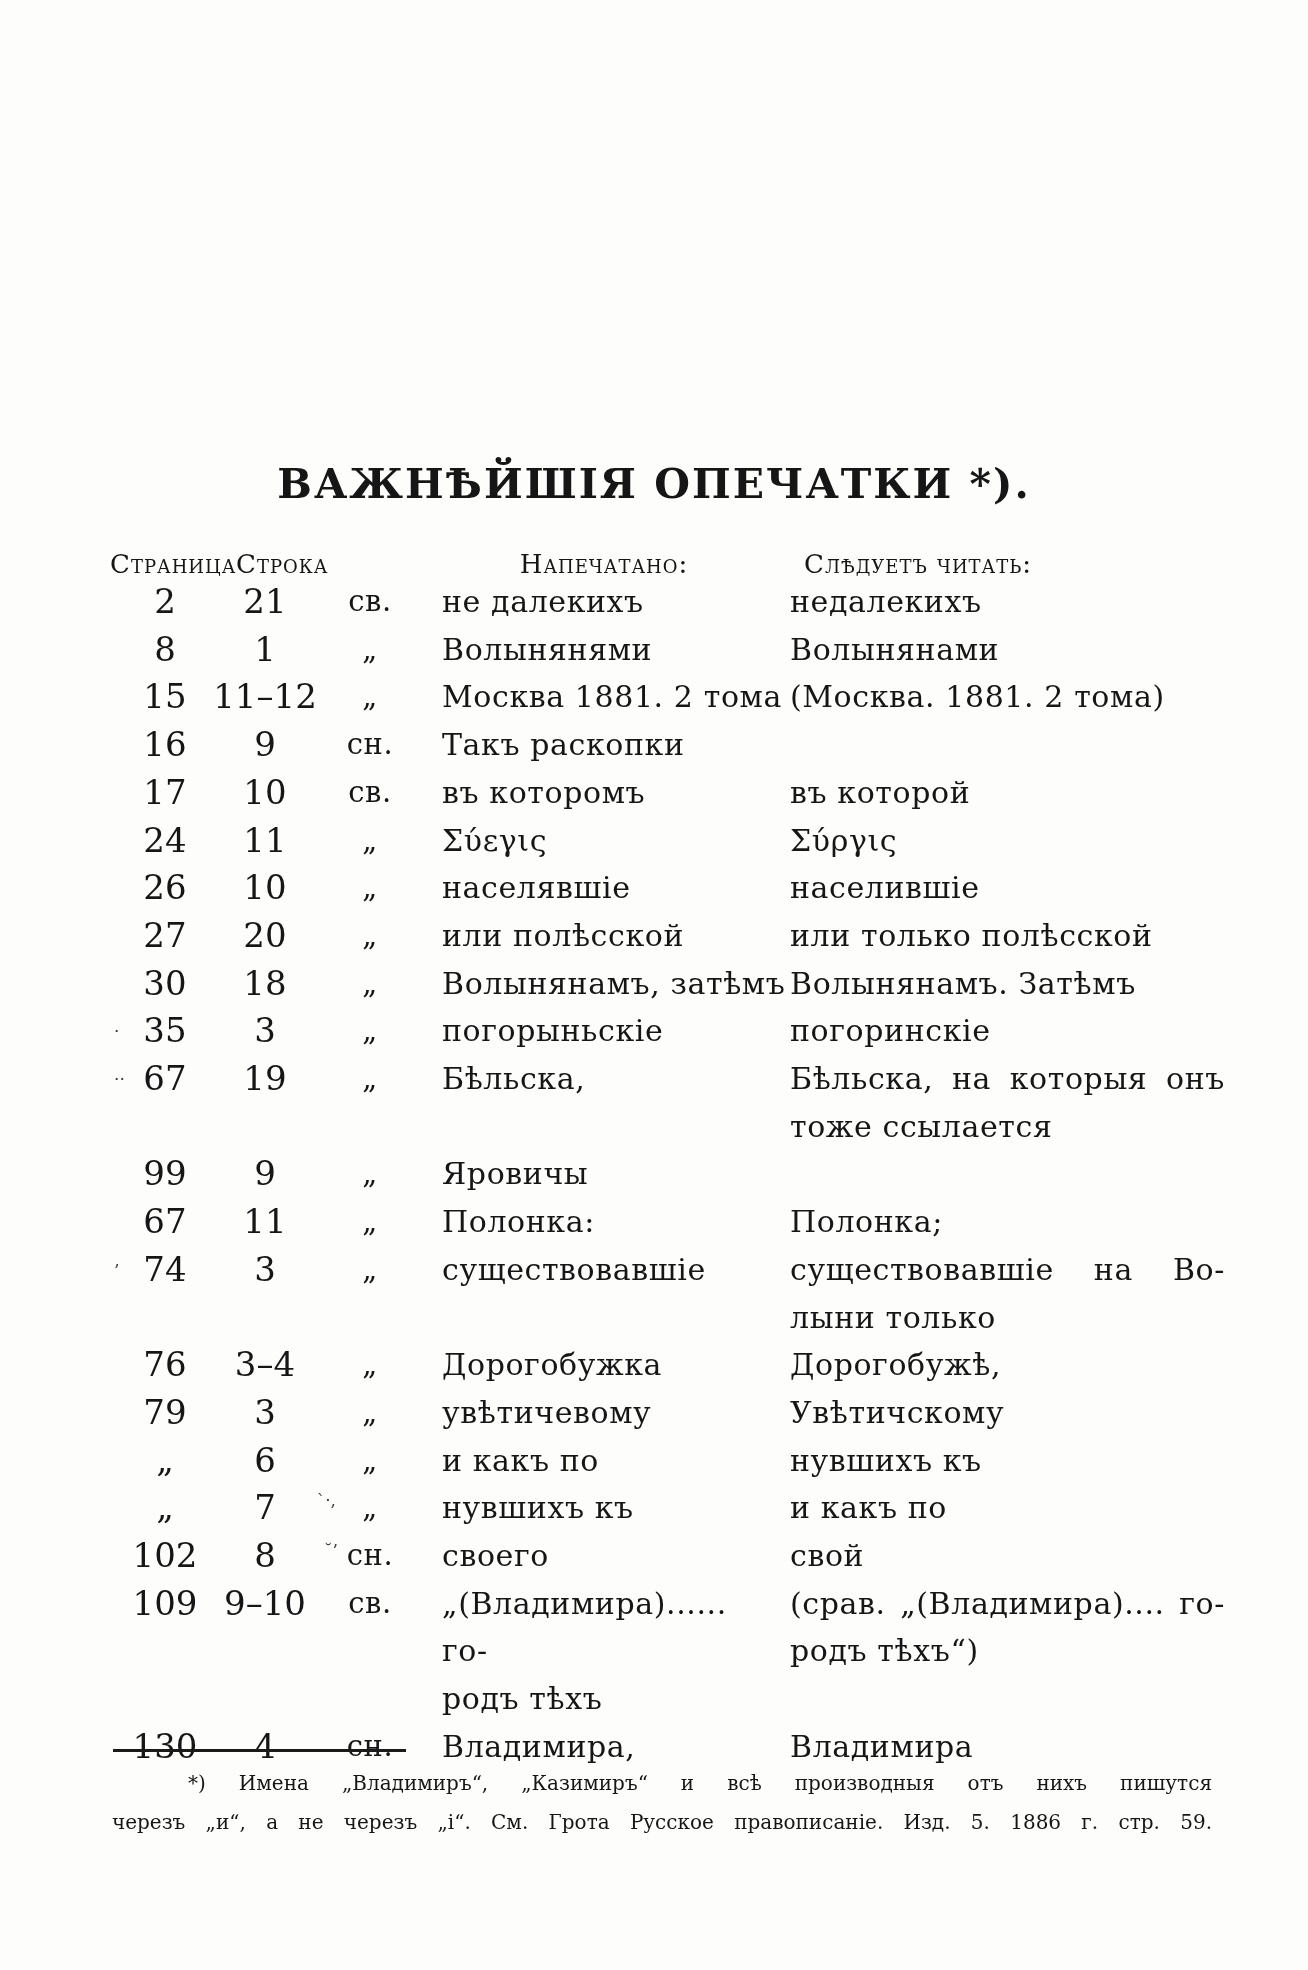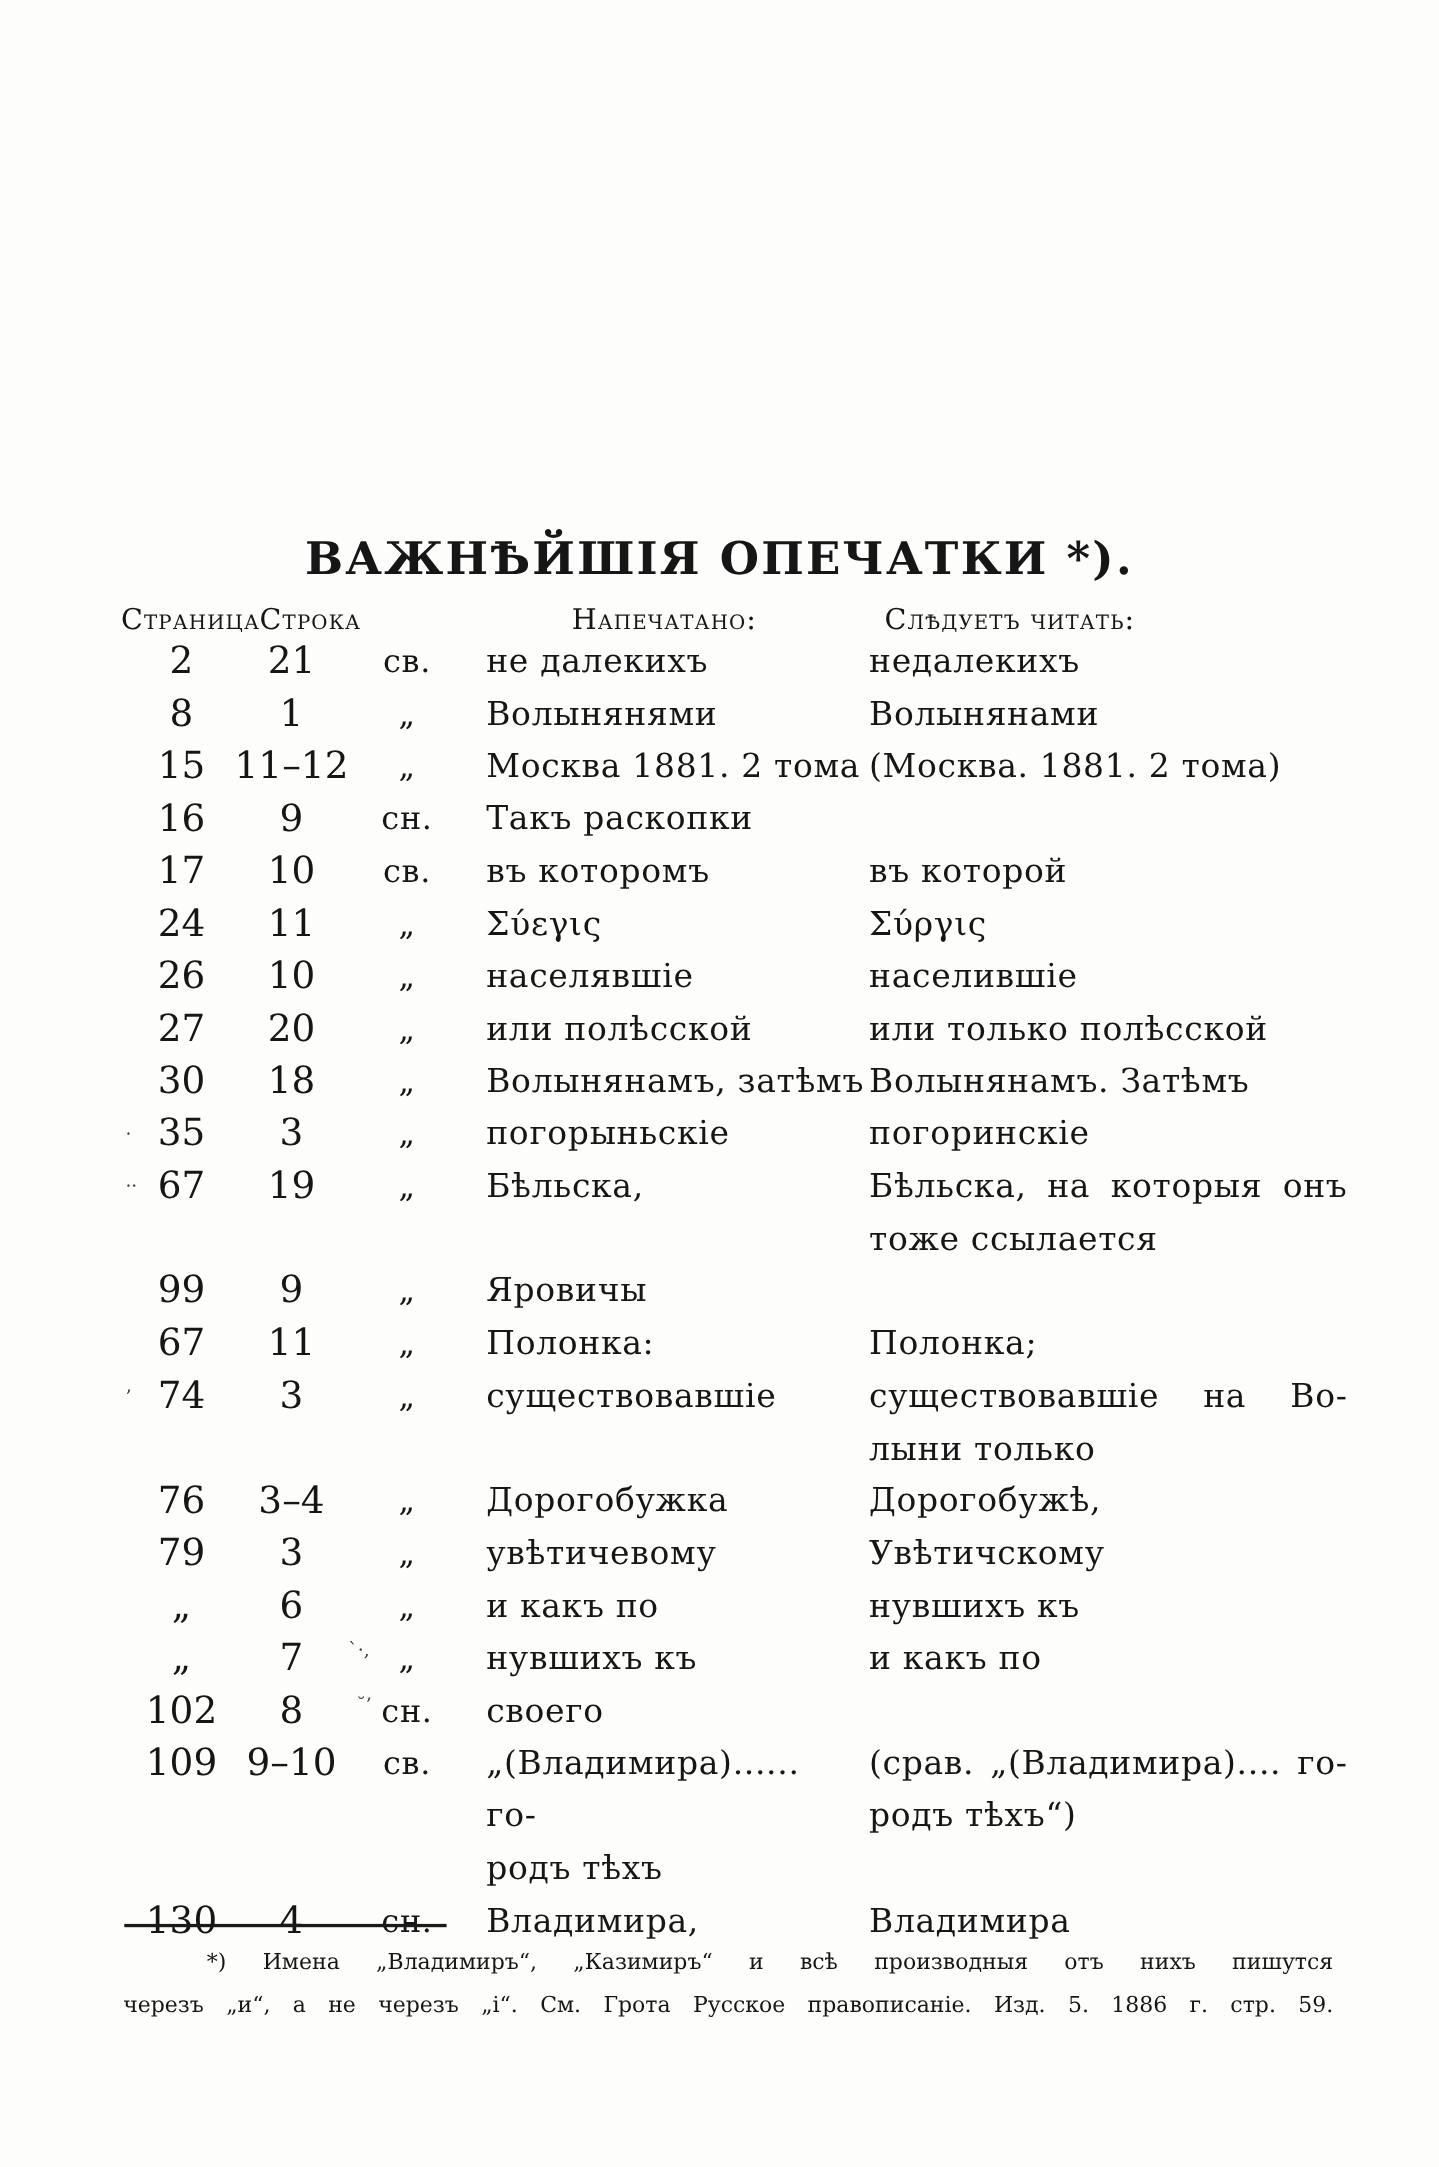--- a/index.html
+++ b/index.html
@@ -2,21 +2,21 @@
 <html><head>
 <meta charset="utf-8">
 <style>
   html,body{margin:0;padding:0;background:#ffffff;}
   .page{
     position:relative;width:1308px;height:1970px;margin:0;
     background:#fdfdfc;color:#161616;
     font-family:"DejaVu Serif",serif;overflow:hidden;
   }
   .title{
-    position:absolute;top:484px;left:0;width:100%;margin:0;
+    position:absolute;top:460px;left:0;width:100%;margin:0;
     text-align:center;font-size:41px;font-weight:700;letter-spacing:2px;
   }
   .thead{
     position:absolute;top:549px;left:110px;width:1115px;
     display:grid;grid-template-columns:110px 90px 120px 348px auto;
     font-size:26px;font-variant:small-caps;letter-spacing:1px;
   }
   .h-page{text-align:center;}
   .h-line{text-align:center;padding-left:16px;}
   .h-printed{text-align:center;}
@@ -370,20 +370,23 @@
         <div class="c c-line">
           <div class="line">8</div>
         </div>
         <div class="c c-dir">
           <div class="line">сн.</div>
           <span class="mark dr">˘’</span>
         </div>
         <div class="c c-printed">
           <div class="line">своего</div>
         </div>
+        <div class="c c-correct">
+          <div class="line">свой</div>
+        </div>
       </div>
       <div class="row">
         <div class="c c-page">
           <div class="line">109</div>
         </div>
         <div class="c c-line">
           <div class="line">9–10</div>
         </div>
         <div class="c c-dir">
           <div class="line">св.</div>

